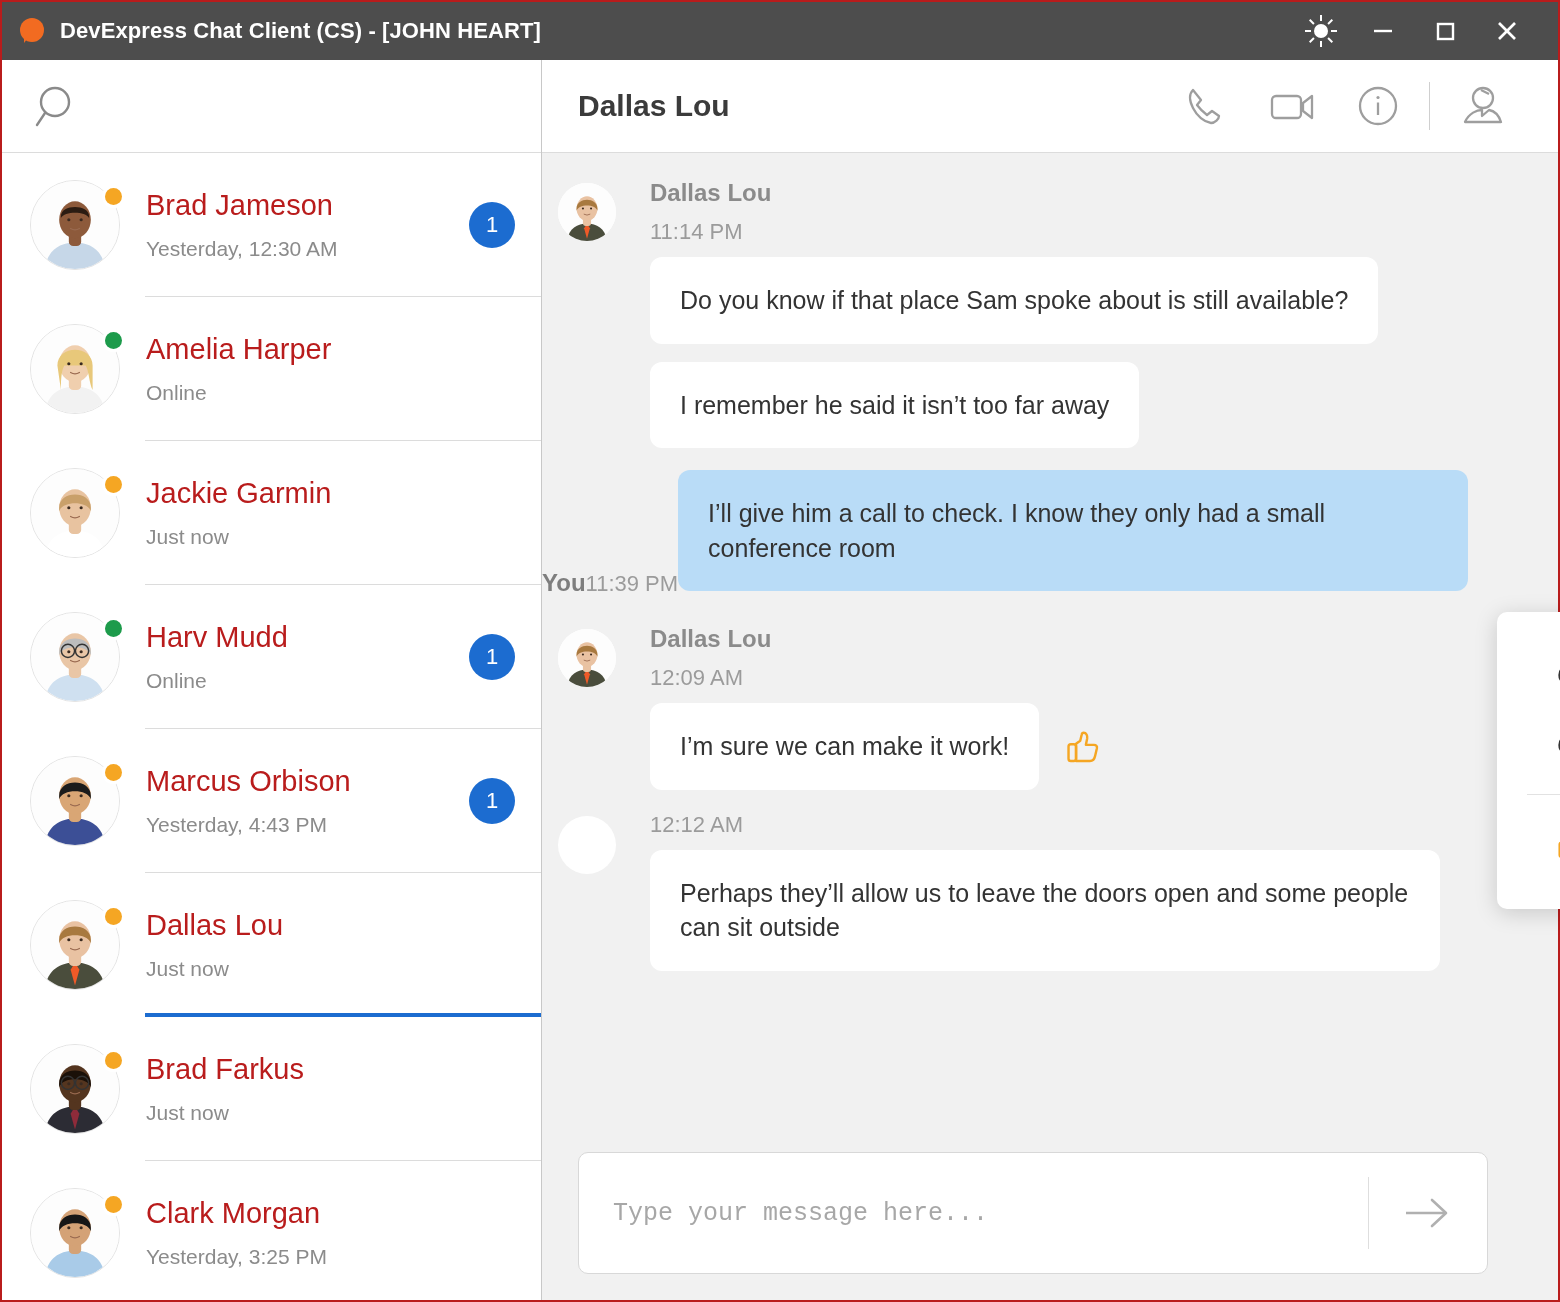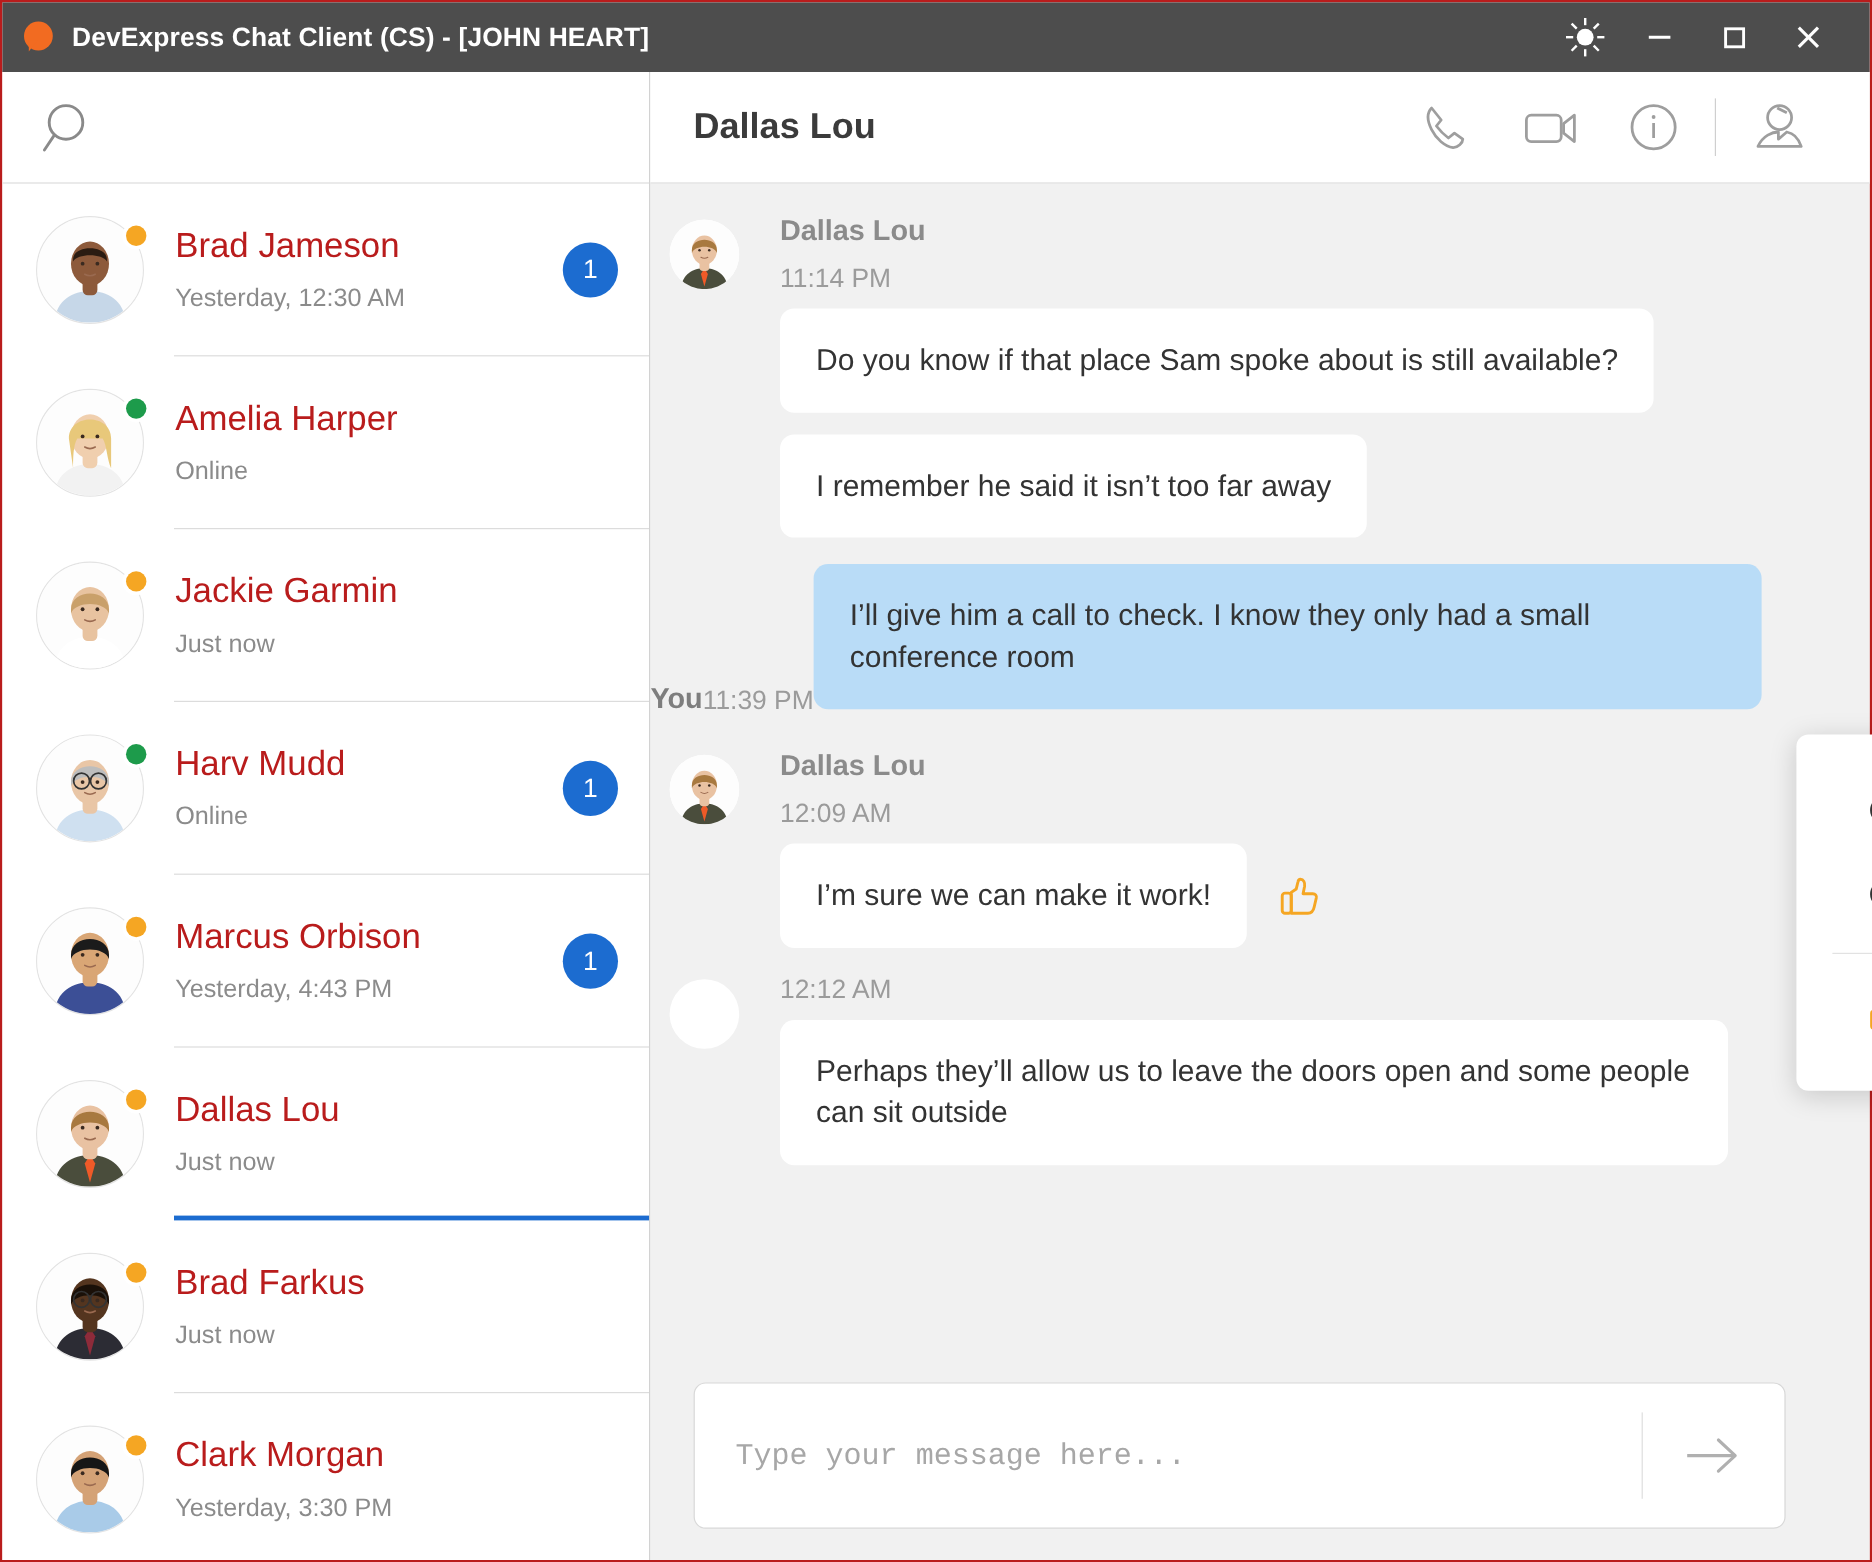--- a/index.html
+++ b/index.html
@@ -647,21 +647,21 @@
                   <path d="M32 44 C32 24 68 24 68 44 L68 48 C64 36 36 36 32 48 Z" fill="#161616"></path>
                   <circle cx="43" cy="44" r="1.8" fill="#3a2a20"></circle>
                   <circle cx="57" cy="44" r="1.8" fill="#3a2a20"></circle>
                   <path d="M45 54 Q50 57 55 54" stroke="#9a6a50" stroke-width="1.5" fill="none" stroke-linecap="round"></path>
                 </svg>
               </div>
               <div class="status-dot status-away"></div>
             </div>
             <div class="contact-text">
               <div class="contact-name">Clark Morgan</div>
-              <div class="contact-sub">Yesterday, 3:30 PM</div>
+              <div class="contact-sub">Yesterday, 3:25 PM</div>
             </div>
             <div class="unread-badge hidden"></div>
           </div>
         </div>
     </div>
 
     <div class="chat-panel">
 
       <div class="chat-header">
         <div class="chat-title">Dallas Lou</div>

